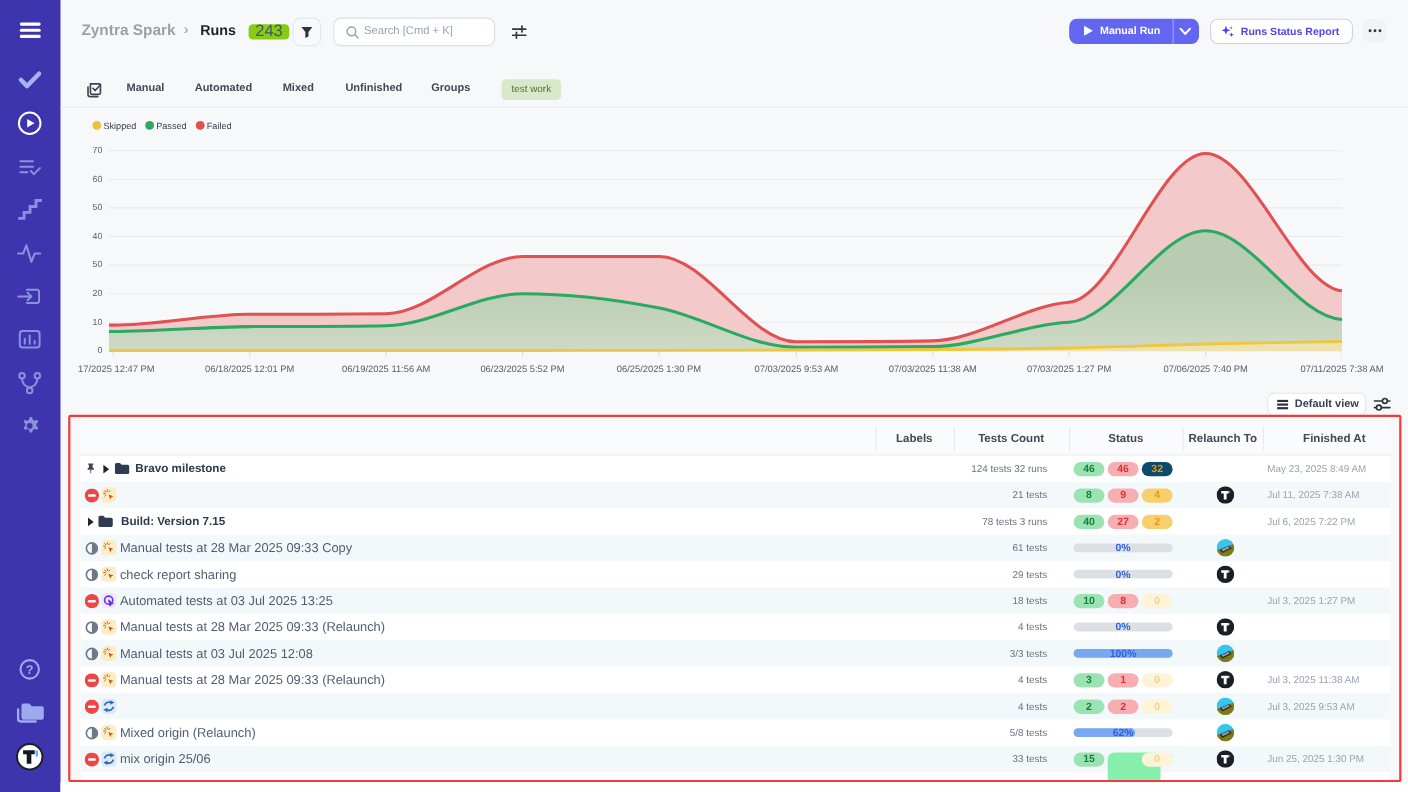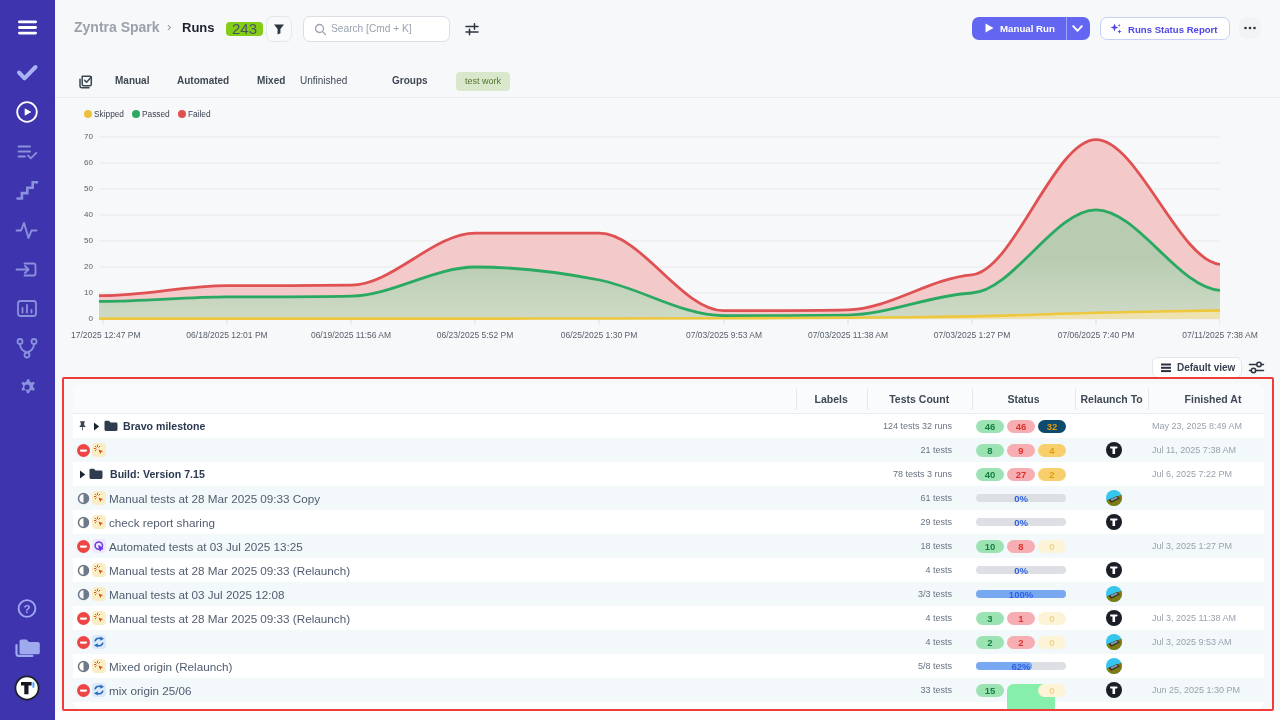--- a/index.html
+++ b/index.html
@@ -116,21 +116,21 @@
 <svg class="abs" id="tab-icon" style="left:78px;top:74px;" width="16" height="16">
 <g fill="none" stroke="#3c4653" stroke-width="1.5" stroke-linecap="round" stroke-linejoin="round">
 <path d="M4.2,2.2 h7.6 q1.5,0 1.5,1.5 v6.6 q0,1.5 -1.5,1.5 h-6.1 q-1.5,0 -1.5,-1.5 Z"></path>
 <path d="M2,5.2 v6.6 q0,2 2,2 h7"></path>
 <path d="M6.6,6.3 l1.9,2 L13.4,3"></path>
 </g>
 </svg>
 <div class="abs" style="left:115px;top:75px;font-size:10px;font-weight:600;color:#3f4855;">Manual</div>
 <div class="abs" style="left:177px;top:75px;font-size:10px;font-weight:600;color:#3f4855;">Automated</div>
 <div class="abs" style="left:257px;top:75px;font-size:10px;font-weight:600;color:#3f4855;">Mixed</div>
-<div class="abs" style="left:300px;top:75px;font-size:10px;font-weight:400;color:#3f4855;">Unfinished</div>
+<div class="abs" style="left:314px;top:75px;font-size:10px;font-weight:700;color:#3f4855;">Unfinished</div>
 <div class="abs" style="left:392px;top:75px;font-size:10px;font-weight:600;color:#3f4855;">Groups</div>
 <div class="abs" style="left:456px;top:72px;height:19px;padding:0 9px;background:#d9e7cb;border-radius:4px;font-size:9px;line-height:19px;color:#55732f;">test work</div>
 <div class="abs" style="left:55px;top:97px;width:1225px;height:1px;background:#e9eaed;"></div>
 
 <div class="abs" style="left:84px;top:110px;width:8px;height:8px;border-radius:50%;background:#edc13f;"></div>
 <div class="abs" style="left:94px;top:109px;font-size:8.3px;color:#3a4250;">Skipped</div>
 <div class="abs" style="left:132px;top:110px;width:8px;height:8px;border-radius:50%;background:#2fa863;"></div>
 <div class="abs" style="left:142px;top:109px;font-size:8.3px;color:#3a4250;">Passed</div>
 <div class="abs" style="left:178px;top:110px;width:8px;height:8px;border-radius:50%;background:#e0504f;"></div>
 <div class="abs" style="left:188px;top:109px;font-size:8.3px;color:#3a4250;">Failed</div>

